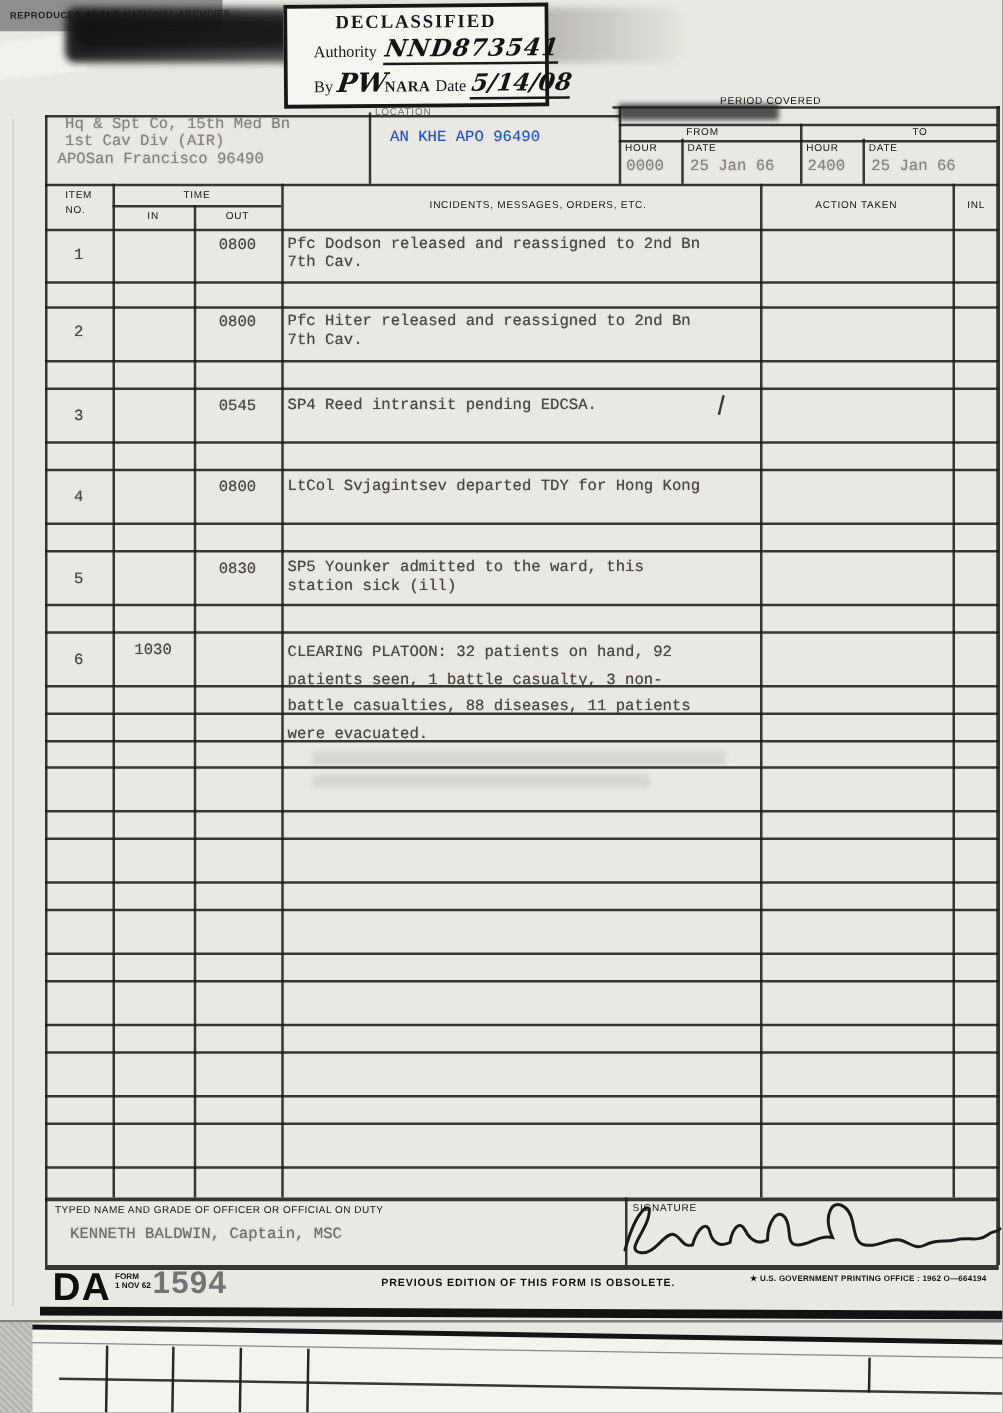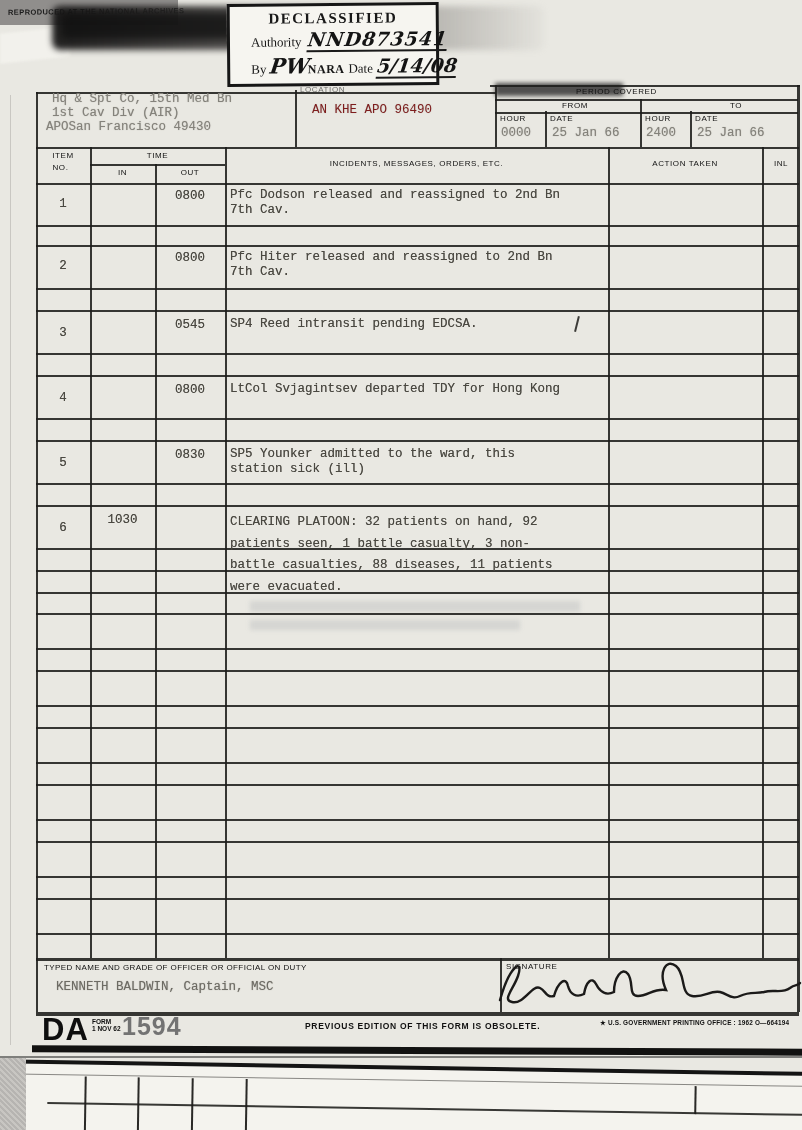--- a/index.html
+++ b/index.html
@@ -140,43 +140,43 @@
       <div class="hl" style="left: 36px; top: 784px; width: 763px; height: 2px;"></div>
       <div class="hl" style="left: 36px; top: 819px; width: 763px; height: 2px;"></div>
       <div class="hl" style="left: 36px; top: 841px; width: 763px; height: 2px;"></div>
       <div class="hl" style="left: 36px; top: 876px; width: 763px; height: 2px;"></div>
       <div class="hl" style="left: 36px; top: 898px; width: 763px; height: 2px;"></div>
       <div class="hl" style="left: 36px; top: 933px; width: 763px; height: 2px;"></div>
     </div>
 
   <div class="typed faded" style="left:52px;top:92px;font-size:12.5px;line-height:14.5px;">Hq &amp; Spt Co, 15th Med Bn</div>
   <div class="typed faded" style="left:52px;top:106px;font-size:12.5px;">1st Cav Div (AIR)</div>
-  <div class="typed faded" style="left:46px;top:120px;font-size:12.5px;">APOSan Francisco 49430</div>
+  <div class="typed faded" style="left:46px;top:120px;font-size:12.5px;">APOSan Francisco 96490</div>
 
   <div class="flabel" style="left:300px;top:85px;opacity:.6;">LOCATION</div>
-  <div class="typed" style="left:312px;top:103px;font-size:12.5px;color:#7f1d1d;text-shadow:0 0 1px rgba(150,148,140,.6);">AN KHE APO 96490</div>
-
-  <div class="flabel ctr" style="left:495px;top:87px;width:243px;">PERIOD COVERED</div>
-  <div class="flabel ctr" style="left:495px;top:101px;width:134px;padding-left:13px;">FROM</div>
+  <div class="typed" style="left:312px;top:103px;font-size:12.5px;color:#1d4ed8;text-shadow:0 0 1px rgba(150,148,140,.6);">AN KHE APO 96490</div>
+
+  <div class="flabel ctr" style="left:495px;top:76px;width:243px;">PERIOD COVERED</div>
+  <div class="flabel ctr" style="left:495px;top:101px;width:134px;">FROM</div>
   <div class="flabel ctr" style="left:640px;top:101px;width:160px;padding-left:16px;">TO</div>
   <div class="flabel" style="left:500px;top:114px;">HOUR</div>
   <div class="flabel" style="left:550px;top:114px;">DATE</div>
   <div class="flabel" style="left:645px;top:114px;">HOUR</div>
   <div class="flabel" style="left:695px;top:114px;">DATE</div>
   <div class="typed faded" style="left:501px;top:126px;font-size:12.5px;">0000</div>
   <div class="typed faded" style="left:552px;top:126px;font-size:12.5px;">25 Jan 66</div>
   <div class="typed faded" style="left:646px;top:126px;font-size:12.5px;">2400</div>
   <div class="typed faded" style="left:697px;top:126px;font-size:12.5px;">25 Jan 66</div>
 
   <div class="flabel ctr" style="left:36px;top:151px;width:54px;">ITEM</div>
   <div class="flabel ctr" style="left:36px;top:163px;width:49px;">NO.</div>
   <div class="flabel ctr" style="left:90px;top:151px;width:135px;">TIME</div>
   <div class="flabel ctr" style="left:90px;top:168px;width:65px;">IN</div>
   <div class="flabel ctr" style="left:155px;top:168px;width:70px;">OUT</div>
-  <div class="flabel ctr" style="left:225px;top:159px;width:383px;">INCIDENTS, MESSAGES, ORDERS, ETC.</div>
+  <div class="flabel ctr" style="left:239px;top:159px;width:383px;">INCIDENTS, MESSAGES, ORDERS, ETC.</div>
   <div class="flabel ctr" style="left:608px;top:159px;width:154px;">ACTION TAKEN</div>
   <div class="flabel ctr" style="left:762px;top:159px;width:38px;">INL</div>
 
   <div class="entry" style="top:187px;">
     <div class="eno typed entrytxt">1</div>
     <div class="eout typed entrytxt">0800</div>
     <div class="etext typed entrytxt">Pfc Dodson released and reassigned to 2nd Bn
 7th Cav.</div>
   </div>
   <div class="entry" style="top:249px;">

